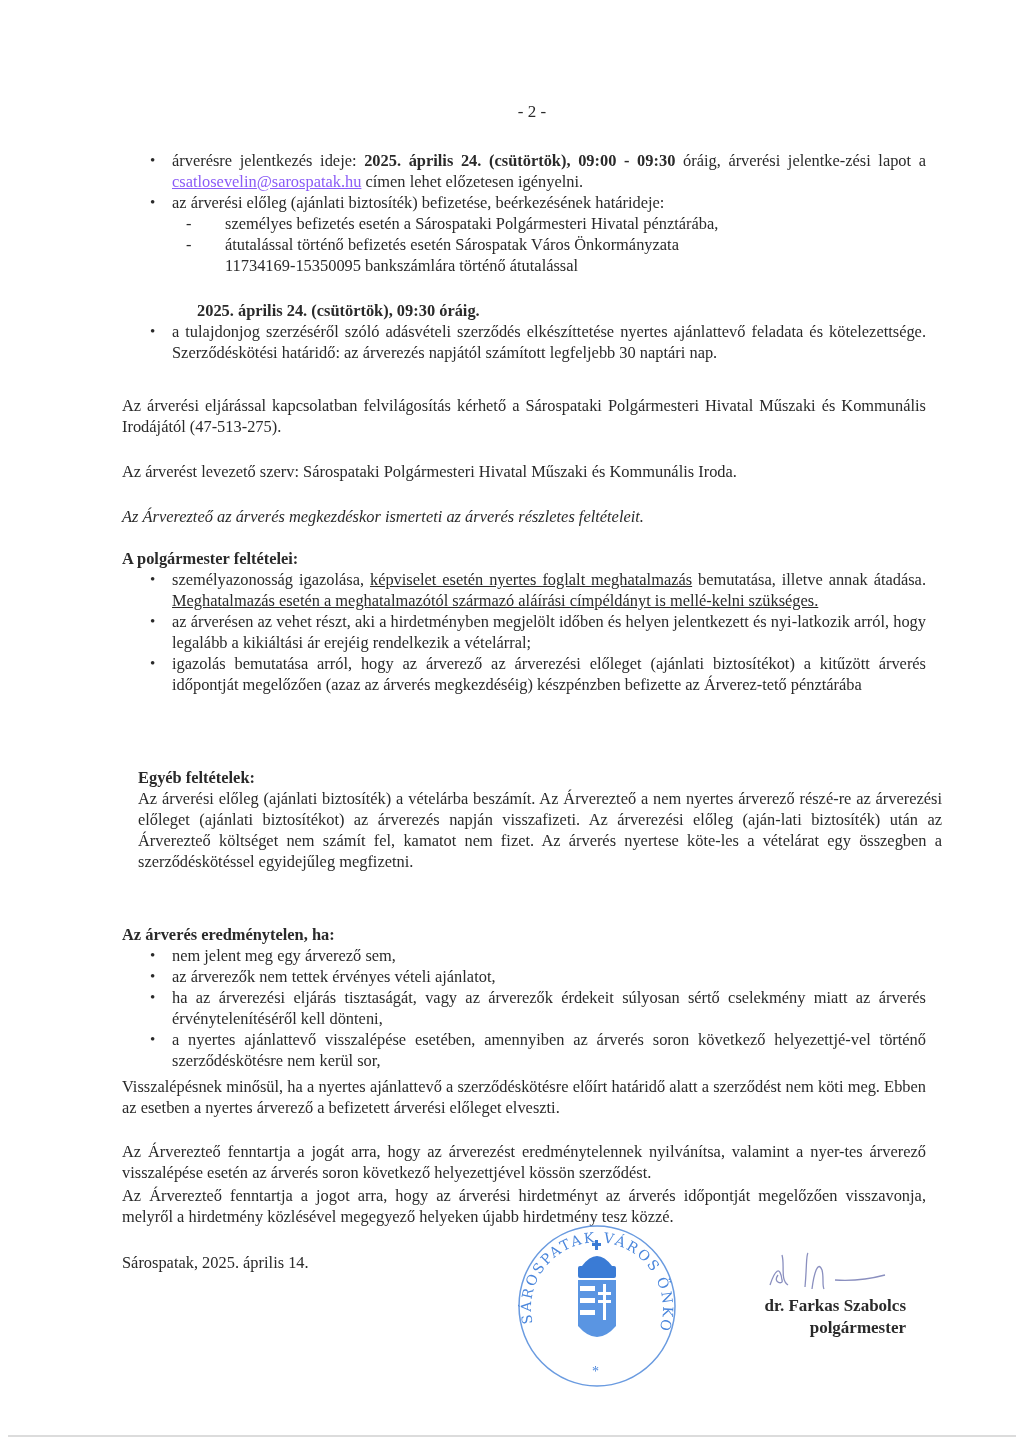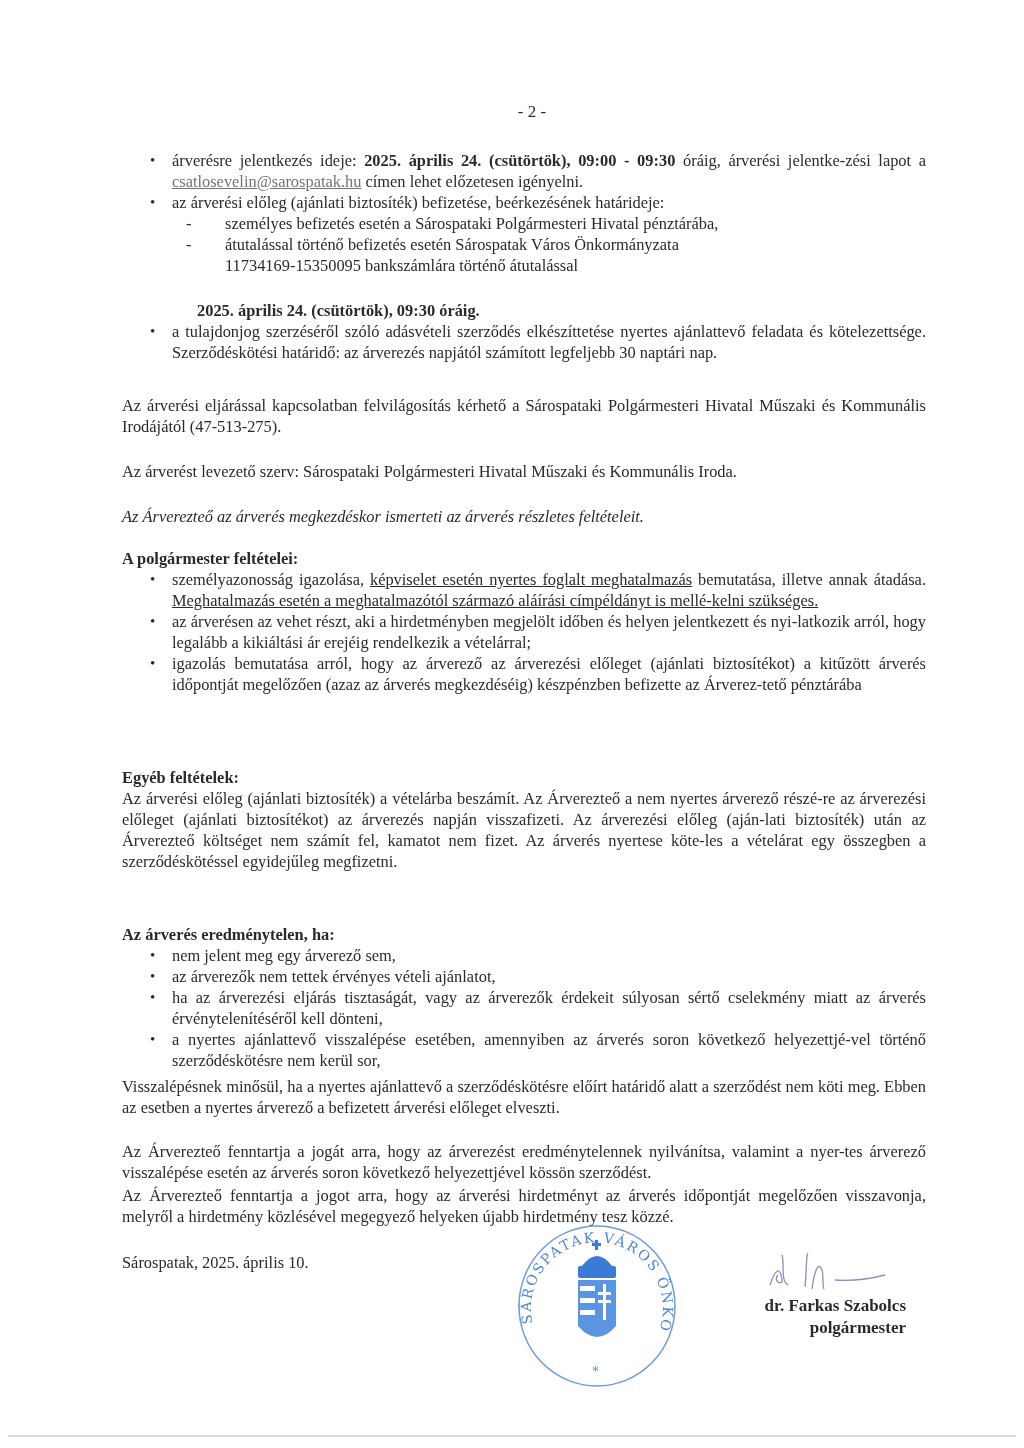--- a/index.html
+++ b/index.html
@@ -13,21 +13,21 @@
   .block { position: absolute; left: 122px; width: 804px; }
   .bullet { position: relative; padding-left: 50px; text-align: justify; }
   .bullet::before { content: "\2022"; position: absolute; left: 28px; top: 0; font-size: 15px; }
   .dash { position: relative; padding-left: 103px; }
   .dash .mk { position: absolute; left: 64px; }
   .cont { padding-left: 103px; }
   .boldline { padding-left: 75px; font-weight: bold; margin-top: 24px; }
   .p { text-align: justify; }
   .head { font-weight: bold; }
   .u { text-decoration: underline; }
-  .link { text-decoration: underline; color: #737373; }
+  .link { text-decoration: underline; color: #8b5cf6; }
   .b { font-weight: bold; }
   .sub { position: relative; padding-left: 50px; text-align: justify; }
   .sub::before { content: "\2022"; position: absolute; left: 28px; top: 0; font-size: 15px; }
   .sig { position: absolute; left: 706px; top: 1295px; width: 200px; text-align: right; font-weight: bold; font-size: 17px; line-height: 22px; }
   .stamp { position: absolute; left: 512px; top: 1218px; width: 170px; height: 172px; }
   .signature { position: absolute; left: 760px; top: 1245px; width: 130px; height: 50px; }
   .rule { position: absolute; left: 8px; top: 1435px; width: 1008px; height: 2px; background: #dcdcdc; }
 </style>
 </head>
 <body>
@@ -56,38 +56,38 @@
 
   <div class="block" style="top:548px;">
     <div class="head">A polgármester feltételei:</div>
     <div class="sub">
       <span>személyazonosság igazolása, </span><span class="u">képviselet esetén nyertes foglalt meghatalmazás</span><span> bemutatása, illetve annak átadása. </span><span class="u">Meghatalmazás esetén a meghatalmazótól származó aláírási címpéldányt is mellé-kelni szükséges.</span>
     </div>
     <div class="sub">az árverésen az vehet részt, aki a hirdetményben megjelölt időben és helyen jelentkezett és nyi-latkozik arról, hogy legalább a kikiáltási ár erejéig rendelkezik a vételárral;</div>
     <div class="sub">igazolás bemutatása arról, hogy az árverező az árverezési előleget (ajánlati biztosítékot) a kitűzött árverés időpontját megelőzően (azaz az árverés megkezdéséig) készpénzben befizette az Árverez-tető pénztárába</div>
   </div>
 
-  <div class="block" style="top:767px;">
+  <div class="block" style="top:767px;margin-left:16px;">
     <div class="head">Egyéb feltételek:</div>
     <div class="p">Az árverési előleg (ajánlati biztosíték) a vételárba beszámít. Az Árverezteő a nem nyertes árverező részé-re az árverezési előleget (ajánlati biztosítékot) az árverezés napján visszafizeti. Az árverezési előleg (aján-lati biztosíték) után az Árverezteő költséget nem számít fel, kamatot nem fizet. Az árverés nyertese köte-les a vételárat egy összegben a szerződéskötéssel egyidejűleg megfizetni.</div>
   </div>
 
   <div class="block" style="top:924px;">
     <div class="head">Az árverés eredménytelen, ha:</div>
     <div class="sub">nem jelent meg egy árverező sem,</div>
     <div class="sub">az árverezők nem tettek érvényes vételi ajánlatot,</div>
     <div class="sub">ha az árverezési eljárás tisztaságát, vagy az árverezők érdekeit súlyosan sértő cselekmény miatt az árverés érvénytelenítéséről kell dönteni,</div>
     <div class="sub">a nyertes ajánlattevő visszalépése esetében, amennyiben az árverés soron következő helyezettjé-vel történő szerződéskötésre nem kerül sor,</div>
   </div>
 
   <div class="block p" style="top:1076px;">Visszalépésnek minősül, ha a nyertes ajánlattevő a szerződéskötésre előírt határidő alatt a szerződést nem köti meg. Ebben az esetben a nyertes árverező a befizetett árverési előleget elveszti.</div>
   <div class="block p" style="top:1185px;">Az Árverezteő fenntartja a jogot arra, hogy az árverési hirdetményt az árverés időpontját megelőzően visszavonja, melyről a hirdetmény közlésével megegyező helyeken újabb hirdetmény tesz közzé.</div>
   <div class="block p" style="top:1141px;">Az Árverezteő fenntartja a jogát arra, hogy az árverezést eredménytelennek nyilvánítsa, valamint a nyer-tes árverező visszalépése esetén az árverés soron következő helyezettjével kössön szerződést.</div>
 
-  <div class="block" style="top:1252px;">Sárospatak, 2025. április 10.</div>
+  <div class="block" style="top:1252px;">Sárospatak, 2025. április 14.</div>
 
   <svg class="stamp" viewBox="0 0 170 172">
     <defs>
       <path id="arc" d="M 22 110 A 66 66 0 1 1 148 110"></path>
     </defs>
     <ellipse cx="85" cy="88" rx="78" ry="80" fill="none" stroke="#6a9be0" stroke-width="1.5"></ellipse>
     <text font-size="14" fill="#4a86dc" font-family="DejaVu Serif, serif" letter-spacing="2">
       <textPath href="#arc" startOffset="2%">SÁROSPATAK VÁROS ÖNKORMÁNYZATA</textPath>
     </text>
     <g fill="#3a7bd5">

